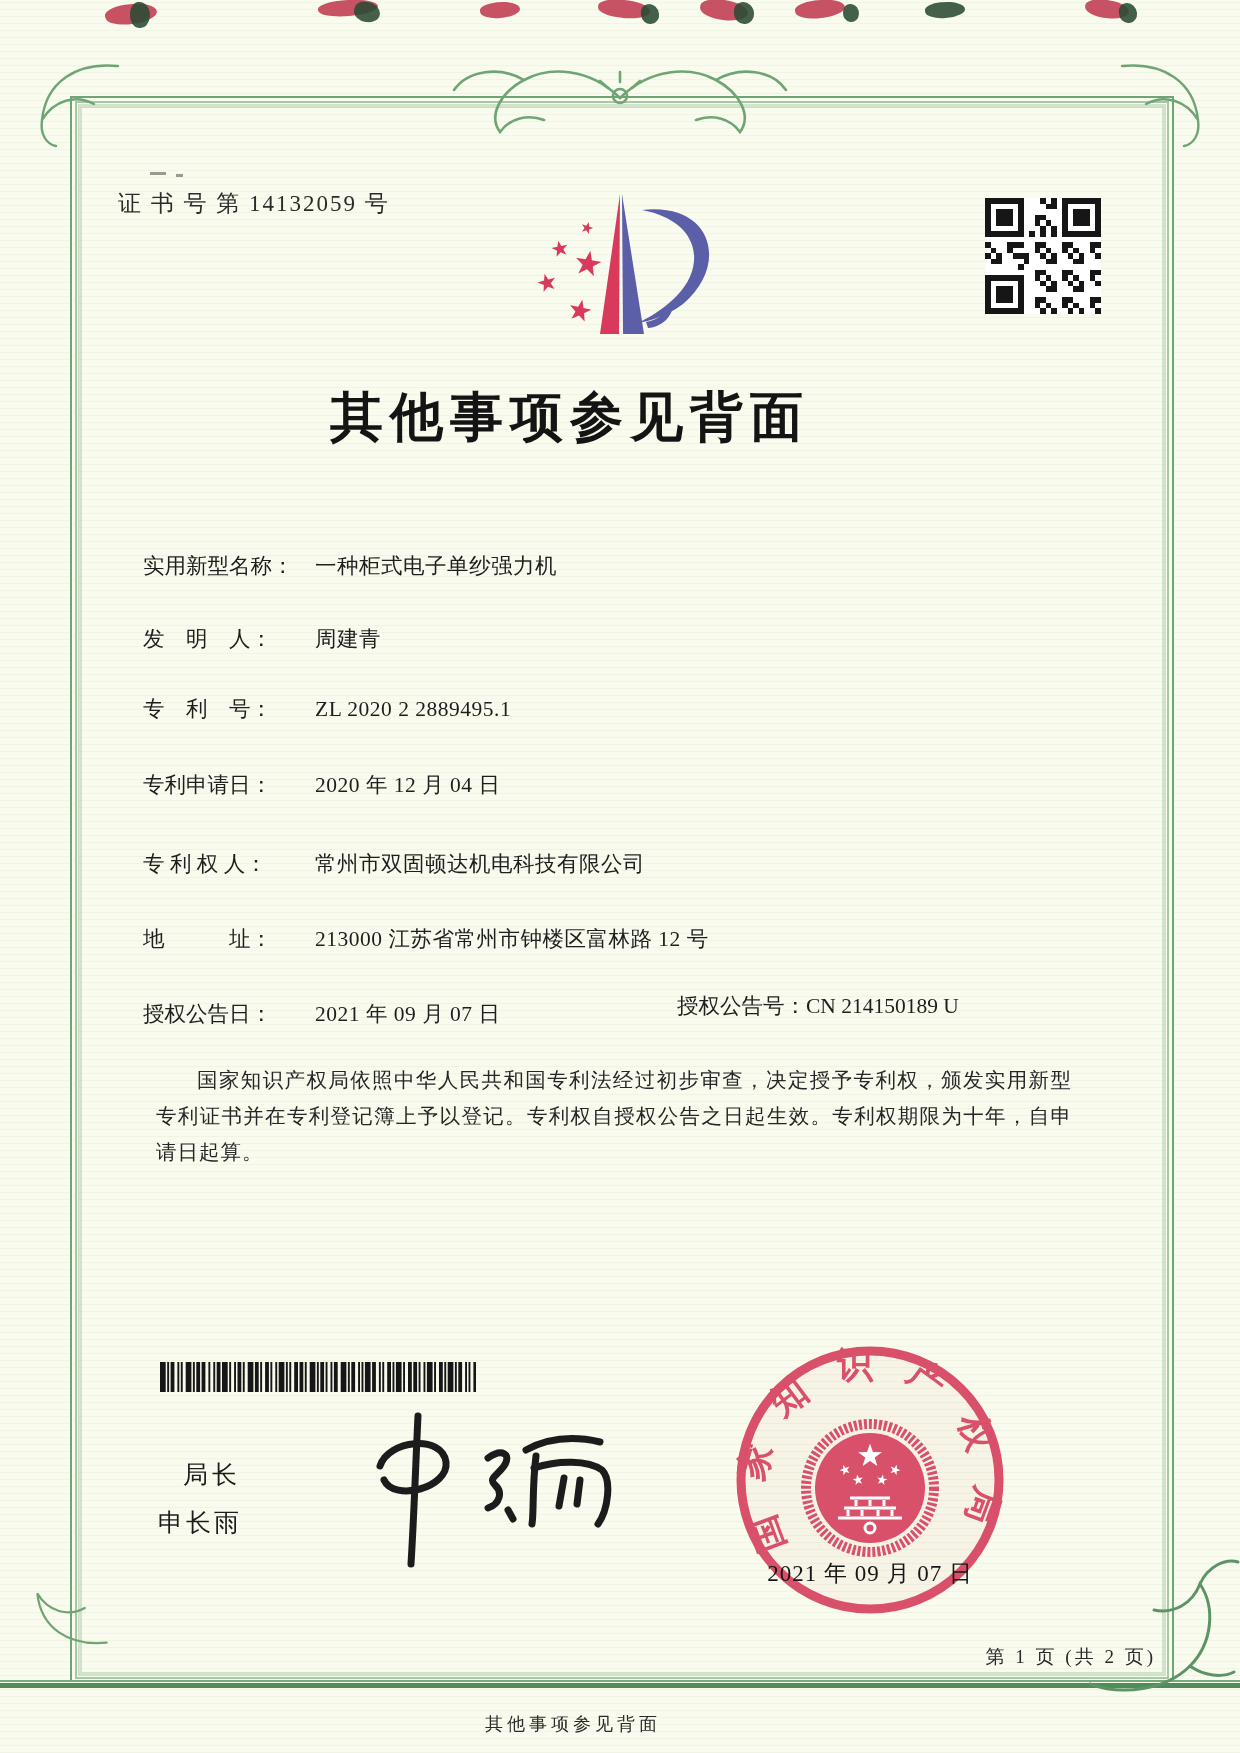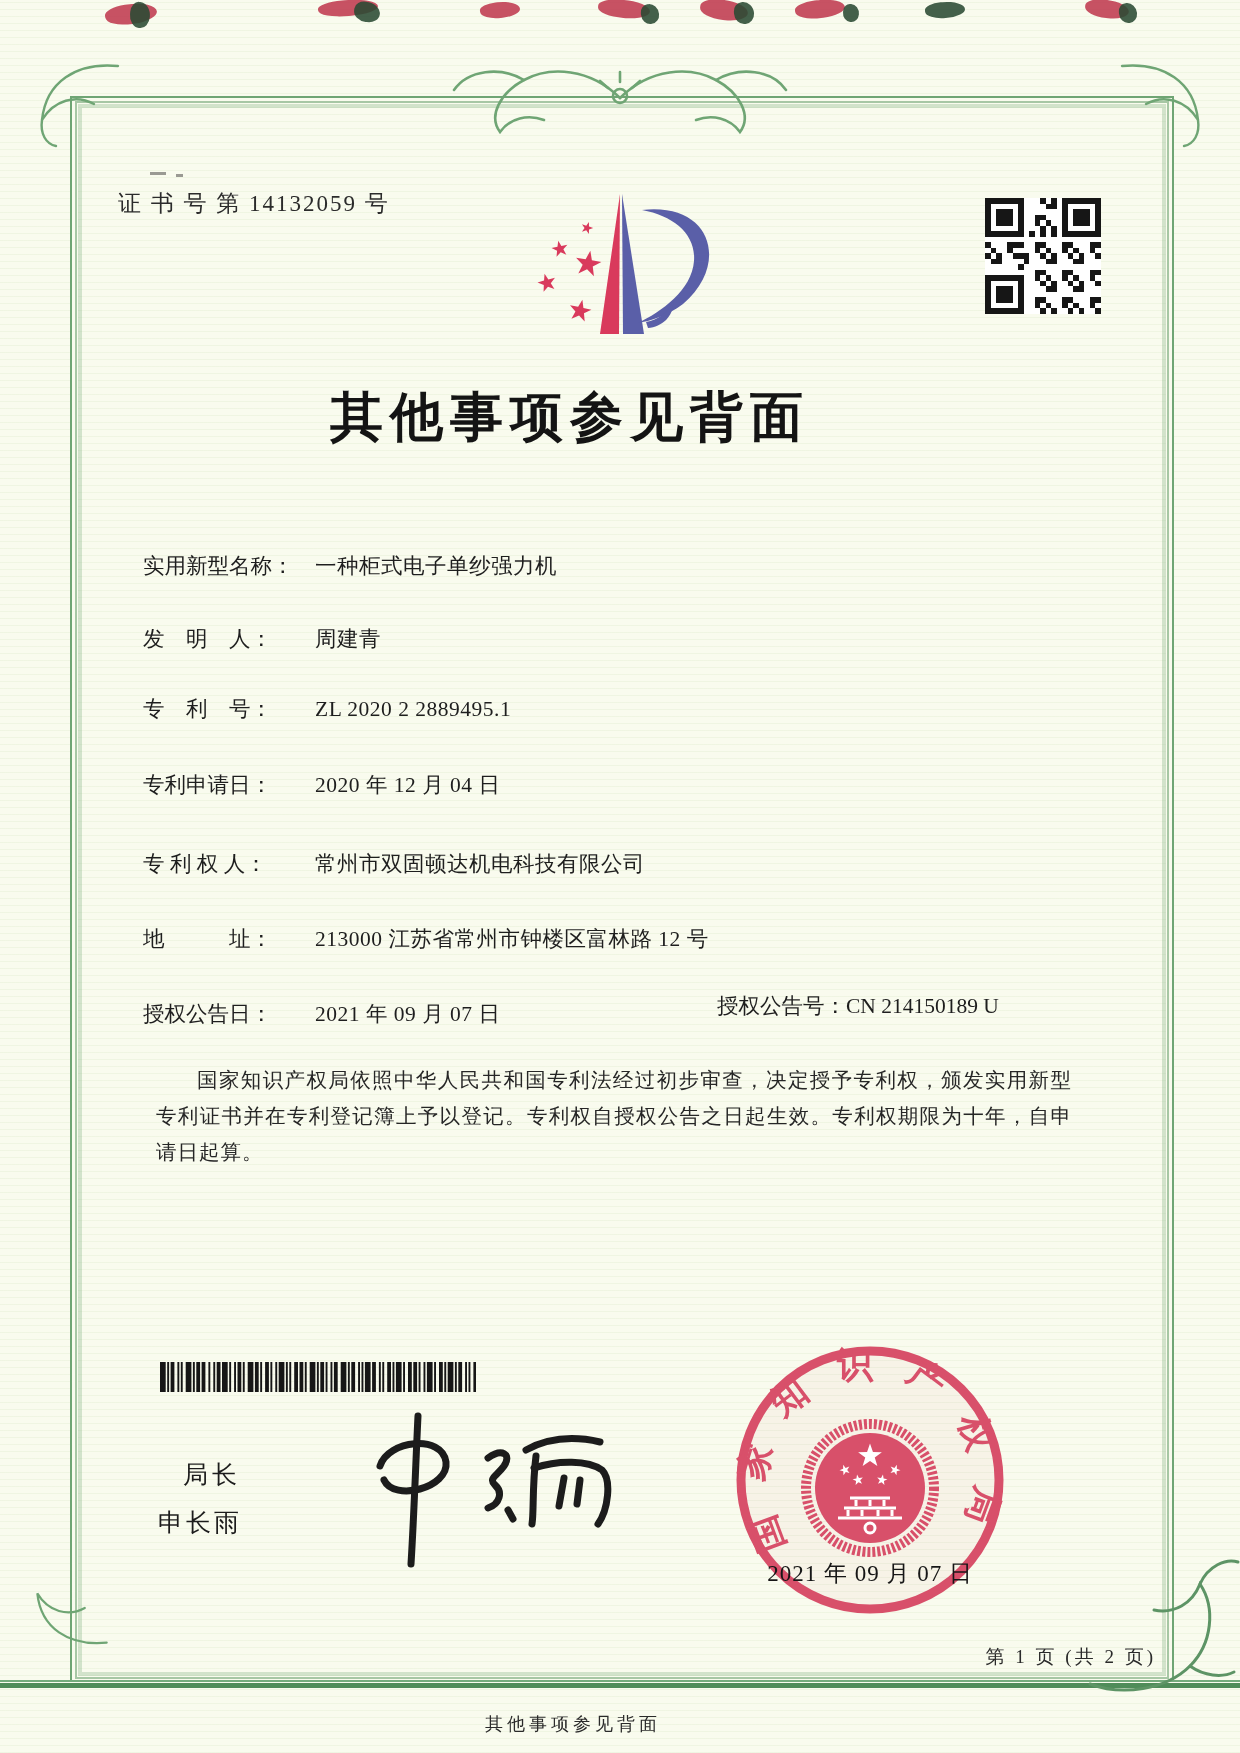--- a/index.html
+++ b/index.html
@@ -35,21 +35,21 @@
   .logo{position:absolute;left:470px;top:164px;}
   .qr{position:absolute;left:985px;top:198px;}
   .title{
     position:absolute;left:0;top:382px;width:1140px;text-align:center;
     font-size:53px;font-weight:bold;letter-spacing:7px;color:#141414;
   }
   
   .row{position:absolute;left:143px;width:990px;font-size:21.5px;color:#1e1e1e;white-space:nowrap;}
   .row .lbl{display:inline-block;min-width:172px;}
   .row .val{display:inline-block;letter-spacing:.5px;margin-top:8px;}
-  .grant{position:absolute;left:574px;top:0;}
+  .grant{position:absolute;left:534px;top:0;}
   
   .bodytext{position:absolute;left:140px;top:1046px;width:948px;
     font-size:20.5px;line-height:36px;letter-spacing:1px;text-align:justify;color:#262626;}
   .bodytext p{margin:16px;text-indent:2em;}
   
   .barcode{position:absolute;left:160px;top:1362px;}
   .signer-title{position:absolute;left:158px;top:1458px;font-size:25px;letter-spacing:4px;color:#1c1c1c;margin-left:25px;}
   .signer-name{position:absolute;left:158px;top:1506px;font-size:25px;letter-spacing:3px;color:#1c1c1c;}
   .signature{position:absolute;left:350px;top:1406px;}
   .seal{position:absolute;left:732px;top:1342px;}

